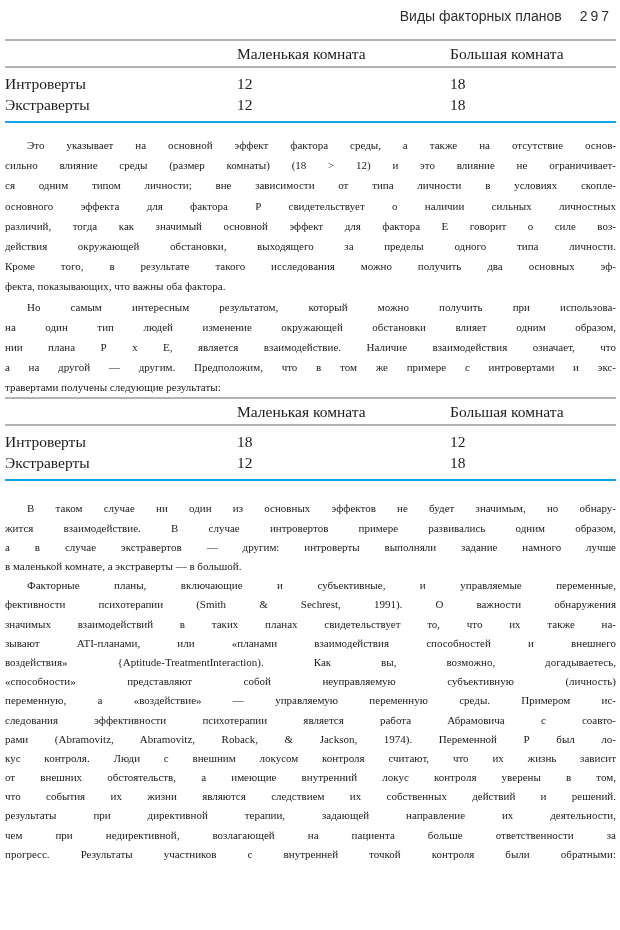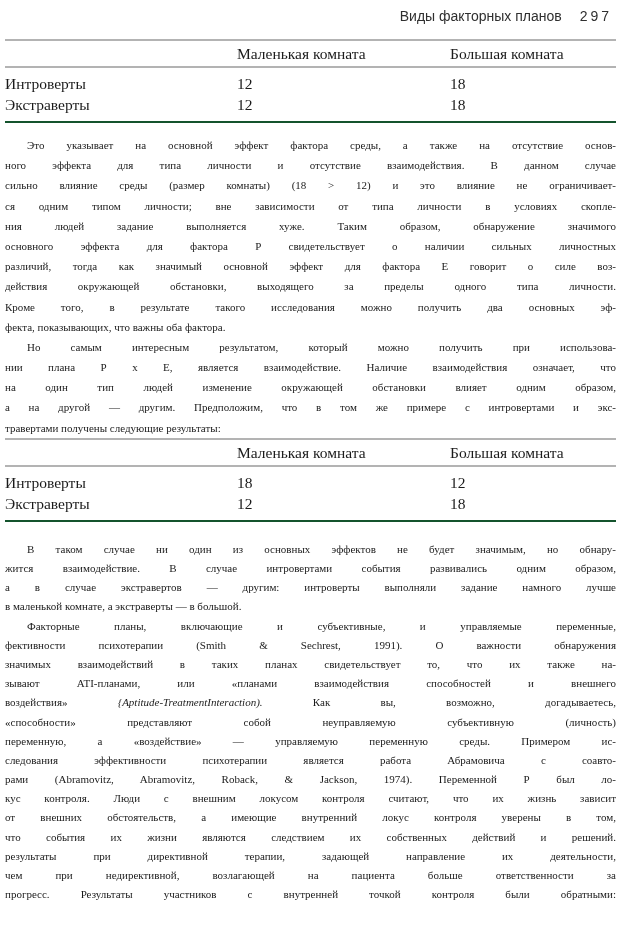--- a/index.html
+++ b/index.html
@@ -14,21 +14,21 @@
   .pagehead {
     height:20px; padding-top:2px; padding-right:4px;
     text-align:right;
     font-family:"Liberation Sans", sans-serif;
     font-size:14px; line-height:17px; color:#2f2f2f;
   }
   .pagehead .pagenum { margin-left:18px; letter-spacing:3px; }
 
   table.datatable {
     width:100%; table-layout:fixed; border-collapse:collapse;
-    border-top:2px solid #b3b3b3; border-bottom:2px solid #14532d;
+    border-top:2px solid #b3b3b3; border-bottom:2px solid #0ea5e9;
     font-size:15.5px; color:#1b1b1b;
   }
   table.datatable th, table.datatable td {
     text-align:left; font-weight:normal; line-height:17px;
     padding:0; vertical-align:middle; overflow:hidden; white-space:nowrap;
   }
   table.datatable th:nth-child(1), table.datatable td:nth-child(1) { width:232px; }
   table.datatable th:nth-child(2), table.datatable td:nth-child(2) { width:213px; }
   table.datatable thead th { border-bottom:2px solid #b3b3b3; padding:4px 0 4px; }
   table.datatable tbody tr:first-child td { padding-top:7px; padding-bottom:2px;margin-top:29px; }
@@ -43,21 +43,21 @@
   .line {
     font-size:11px;
     text-align:justify; text-align-last:justify;
     overflow:hidden; white-space:nowrap;
   }
   #block-upper .line { height:20.2px; line-height:20.2px; }
   #block-lower .line { height:19.2px; line-height:19.2px; }
   .line.first { text-indent:22px; }
   .line.last  { text-align-last:left; }
   .bold { font-weight:normal; }
-  .italic { font-style:italic; }
+  .italic { }
 </style>
 </head>
 <body>
 
 <div class="page">
 
   <div class="pagehead">
     <span>Виды факторных планов</span><span class="pagenum">297</span>
   </div>
 
@@ -79,34 +79,32 @@
           <td>Экстраверты</td>
           <td>12</td>
           <td>18</td>
         </tr>
       </tbody>
     </table>
 
   <div class="textblock" id="block-upper">
       <div class="para">
         <div class="line first">Это указывает на основной эффект фактора среды, а также на отсутствие основ-</div>
-        <div class="line">ного эффекта для типа личности и отсутствие взаимодействия. В данном случае</div>
         <div class="line">сильно влияние среды (размер комнаты) (18 &gt; 12) и это влияние не ограничивает-</div>
         <div class="line">ся одним типом личности; вне зависимости от типа личности в условиях скопле-</div>
-        <div class="line">ния людей задание выполняется хуже. Таким образом, обнаружение значимого</div>
         <div class="line">основного эффекта для фактора Р свидетельствует о наличии сильных личностных</div>
         <div class="line">различий, тогда как значимый основной эффект для фактора Е говорит о силе воз-</div>
         <div class="line">действия окружающей обстановки, выходящего за пределы одного типа личности.</div>
         <div class="line">Кроме того, в результате такого исследования можно получить два основных эф-</div>
         <div class="line last">фекта, показывающих, что важны оба фактора.</div>
       </div>
       <div class="para">
         <div class="line first">Но самым интересным результатом, который можно получить при использова-</div>
+        <div class="line">на один тип людей изменение окружающей обстановки влияет одним образом,</div>
         <div class="line">нии плана Р х Е, является взаимодействие. Наличие взаимодействия означает, что</div>
-        <div class="line">на один тип людей изменение окружающей обстановки влияет одним образом,</div>
         <div class="line">а на другой — другим. Предположим, что в том же примере с интровертами и экс-</div>
         <div class="line last">травертами получены следующие результаты:</div>
       </div>
     </div>
 
   <table class="datatable" id="table-2">
       <thead>
         <tr>
           <th></th>
           <th>Маленькая комната</th>
@@ -123,21 +121,21 @@
           <td>Экстраверты</td>
           <td>12</td>
           <td>18</td>
         </tr>
       </tbody>
     </table>
 
   <div class="textblock" id="block-lower">
       <div class="para">
         <div class="line first">В таком случае ни один из основных эффектов не будет значимым, но обнару-</div>
-        <div class="line">жится взаимодействие. В случае интровертами события развивались одним образом,</div>
+        <div class="line">жится взаимодействие. В случае интровертов примере развивались одним образом,</div>
         <div class="line">а в случае экстравертов — другим: интроверты выполняли задание намного лучше</div>
         <div class="line last">в маленькой комнате, а экстраверты — в большой.</div>
       </div>
       <div class="para">
         <div class="line first">Факторные планы, включающие и субъективные, и управляемые переменные,</div>
         <div class="line">фективности психотерапии (Smith &amp; Sechrest, 1991). О важности обнаружения</div>
         <div class="line">значимых взаимодействий в таких планах свидетельствует то, что их также на-</div>
         <div class="line">зывают <span class="bold">ATI-планами,</span> или «планами взаимодействия способностей и внешнего</div>
         <div class="line">воздействия» <span class="italic">{Aptitude-TreatmentInteraction).</span> Как вы, возможно, догадываетесь,</div>
         <div class="line">«способности» представляют собой неуправляемую субъективную (личность)</div>

